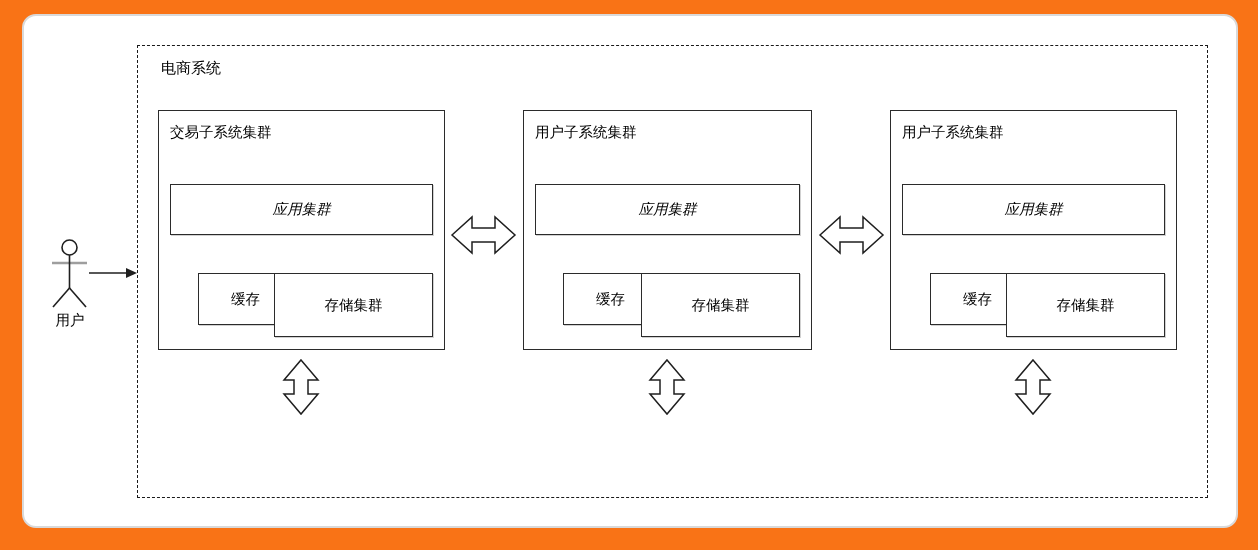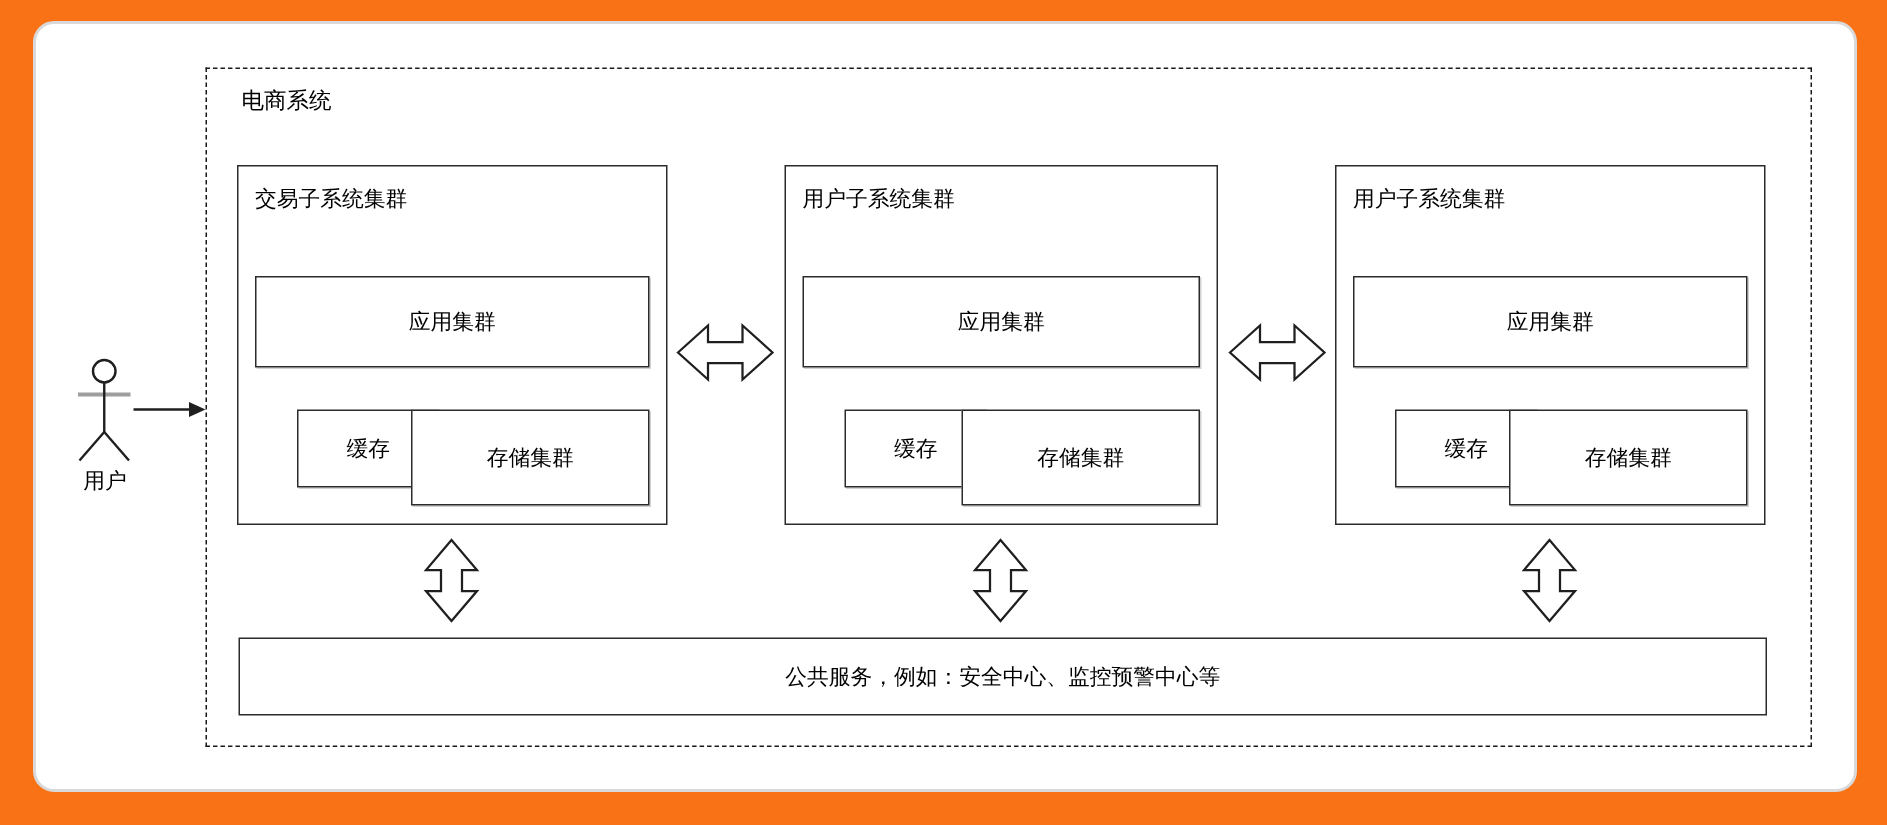--- a/index.html
+++ b/index.html
@@ -57,21 +57,21 @@
   .inner-box {
     position: absolute;
     border: 1px solid #2b2b2b;
     background: #ffffff;
     display: flex;
     align-items: center;
     justify-content: center;
     font-size: 14.5px;
     box-shadow: 1px 1px 0 rgba(0,0,0,0.18);
   }
-  .app-box    { left: 11px;  top: 73px;  right: 11px; height: 61px; }
+  .app-box    { left: 11px;  top: 73px;  right: 11px; height: 51px; font-style: italic; }
   .cache-box  { left: 11px;  top: 162px; width: 95px;  height: 52px; margin-left: 28px; }
   .storage-box{ right: 11px; top: 162px; width: 159px; height: 64px; }
   .common-box {
     position: absolute;
     left: 159px; top: 425px;
     width: 1019px; height: 52px;
     border: 1px solid #2b2b2b;
     background: #ffffff;
     display: flex;
     align-items: center;
@@ -162,17 +162,14 @@
   <svg class="arrow-svg" style="left:280px;top:360px" width="42" height="54" viewBox="0 0 42 54">
     <polygon points="21,0 38,20 28,20 28,34 38,34 21,54 4,34 14,34 14,20 4,20" fill="#ffffff" stroke="#1f1f1f" stroke-width="1.5" stroke-linejoin="miter"></polygon>
   </svg>
   <svg class="arrow-svg" style="left:646px;top:360px" width="42" height="54" viewBox="0 0 42 54">
     <polygon points="21,0 38,20 28,20 28,34 38,34 21,54 4,34 14,34 14,20 4,20" fill="#ffffff" stroke="#1f1f1f" stroke-width="1.5" stroke-linejoin="miter"></polygon>
   </svg>
   <svg class="arrow-svg" style="left:1012px;top:360px" width="42" height="54" viewBox="0 0 42 54">
     <polygon points="21,0 38,20 28,20 28,34 38,34 21,54 4,34 14,34 14,20 4,20" fill="#ffffff" stroke="#1f1f1f" stroke-width="1.5" stroke-linejoin="miter"></polygon>
   </svg>
 
-  <div class="common-box">
-    <span>公共服务，例如：安全中心、监控预警中心等</span>
-  </div>
 
 </div>
 
 </body></html>

